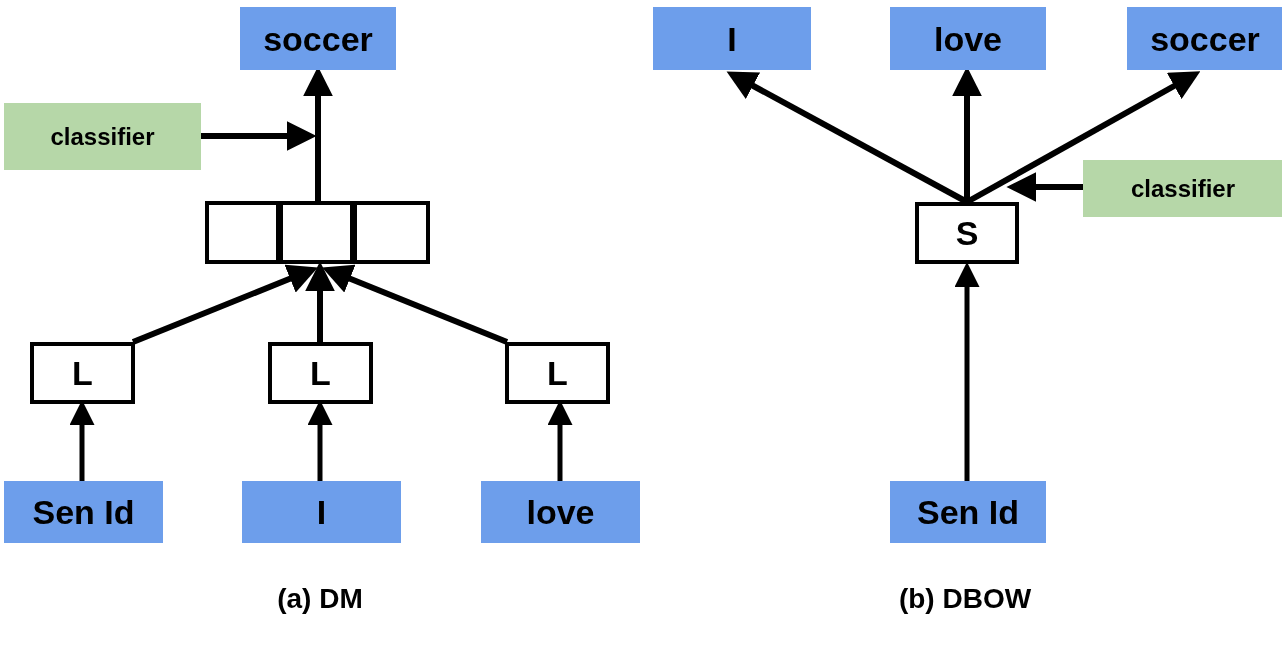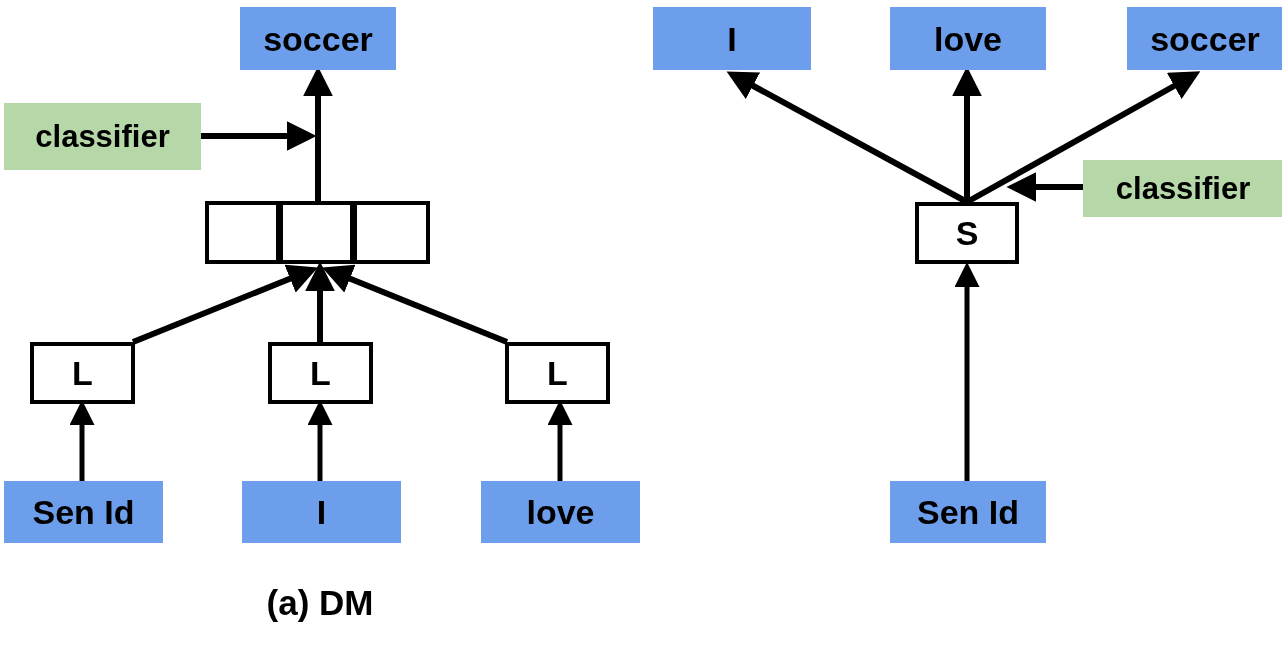--- a/index.html
+++ b/index.html
@@ -36,21 +36,21 @@
     font-family: "Liberation Sans", sans-serif;
     font-weight: bold;
     color: #000000;
     line-height: 1;
     white-space: nowrap;
   }
   .word-box {
     font-size: 34px;
   }
   .classifier-box {
-    font-size: 31px;
+    font-size: 24px;
   }
   .unit-box {
     background: #ffffff;
     border: 4px solid #000000;
     font-size: 34px;
   }
   .avg-cell {
     background: #ffffff;
     border: 4px solid #000000;
     box-sizing: border-box;
@@ -62,21 +62,21 @@
     font-weight: bold;
     font-style: italic;
     font-size: 34px;
     color: #000000;
     white-space: nowrap;
   }
   .caption {
     position: absolute;
     font-family: "Liberation Sans", sans-serif;
     font-weight: bold;
-    font-size: 35px;
+    font-size: 28px;
     color: #000000;
     text-align: center;
     white-space: nowrap;
   }
 </style>
 </head>
 <body>
 
 <div id="figure">
 
@@ -161,14 +161,15 @@
   </div>
 
   <div class="node-box unit-box" style="left:915px; top:202px; width:104px; height:62px;">
     <span>S</span>
   </div>
 
   <div class="node-box word-box" style="left:890px; top:481px; width:156px; height:62px; background:#6d9eeb;">
     <span>Sen Id</span>
   </div>
 
+  <div class="caption" style="left:815px; top:583px; width:300px;">(b) DBOW</div>
 
 </div>
 
 </body></html>

